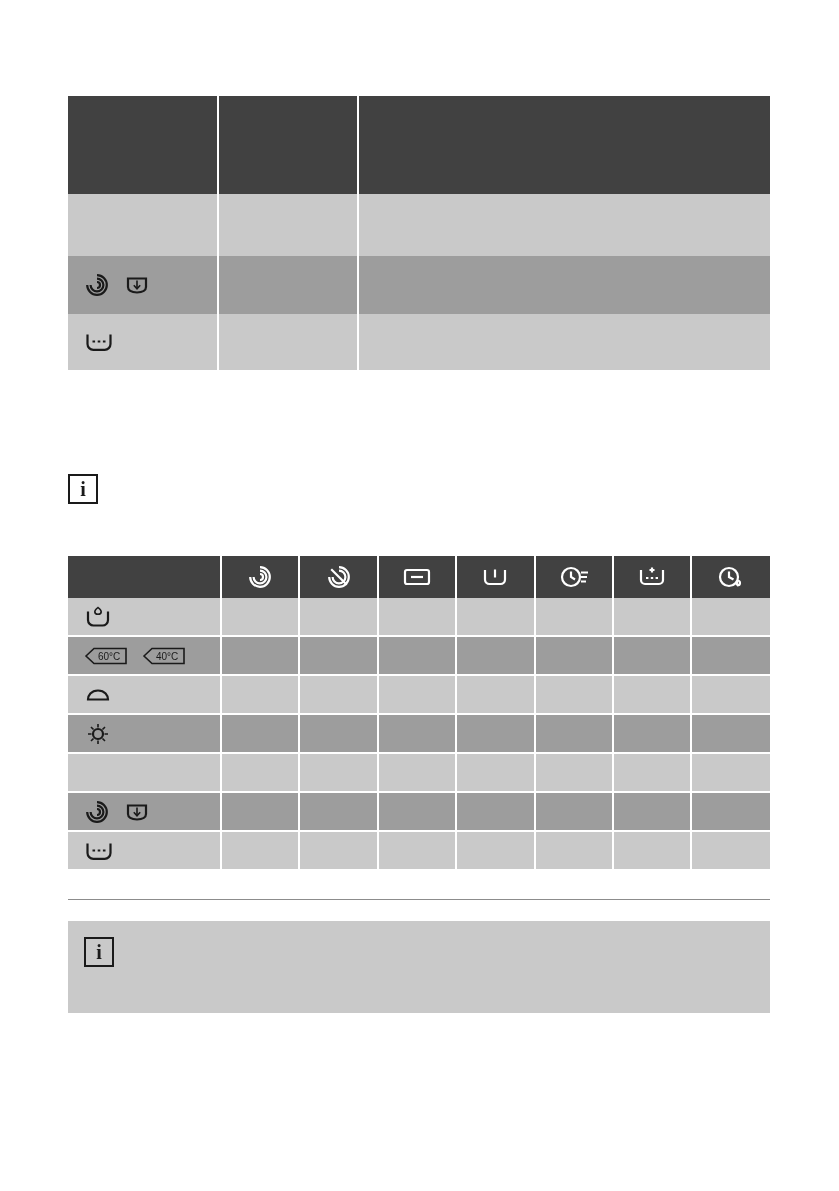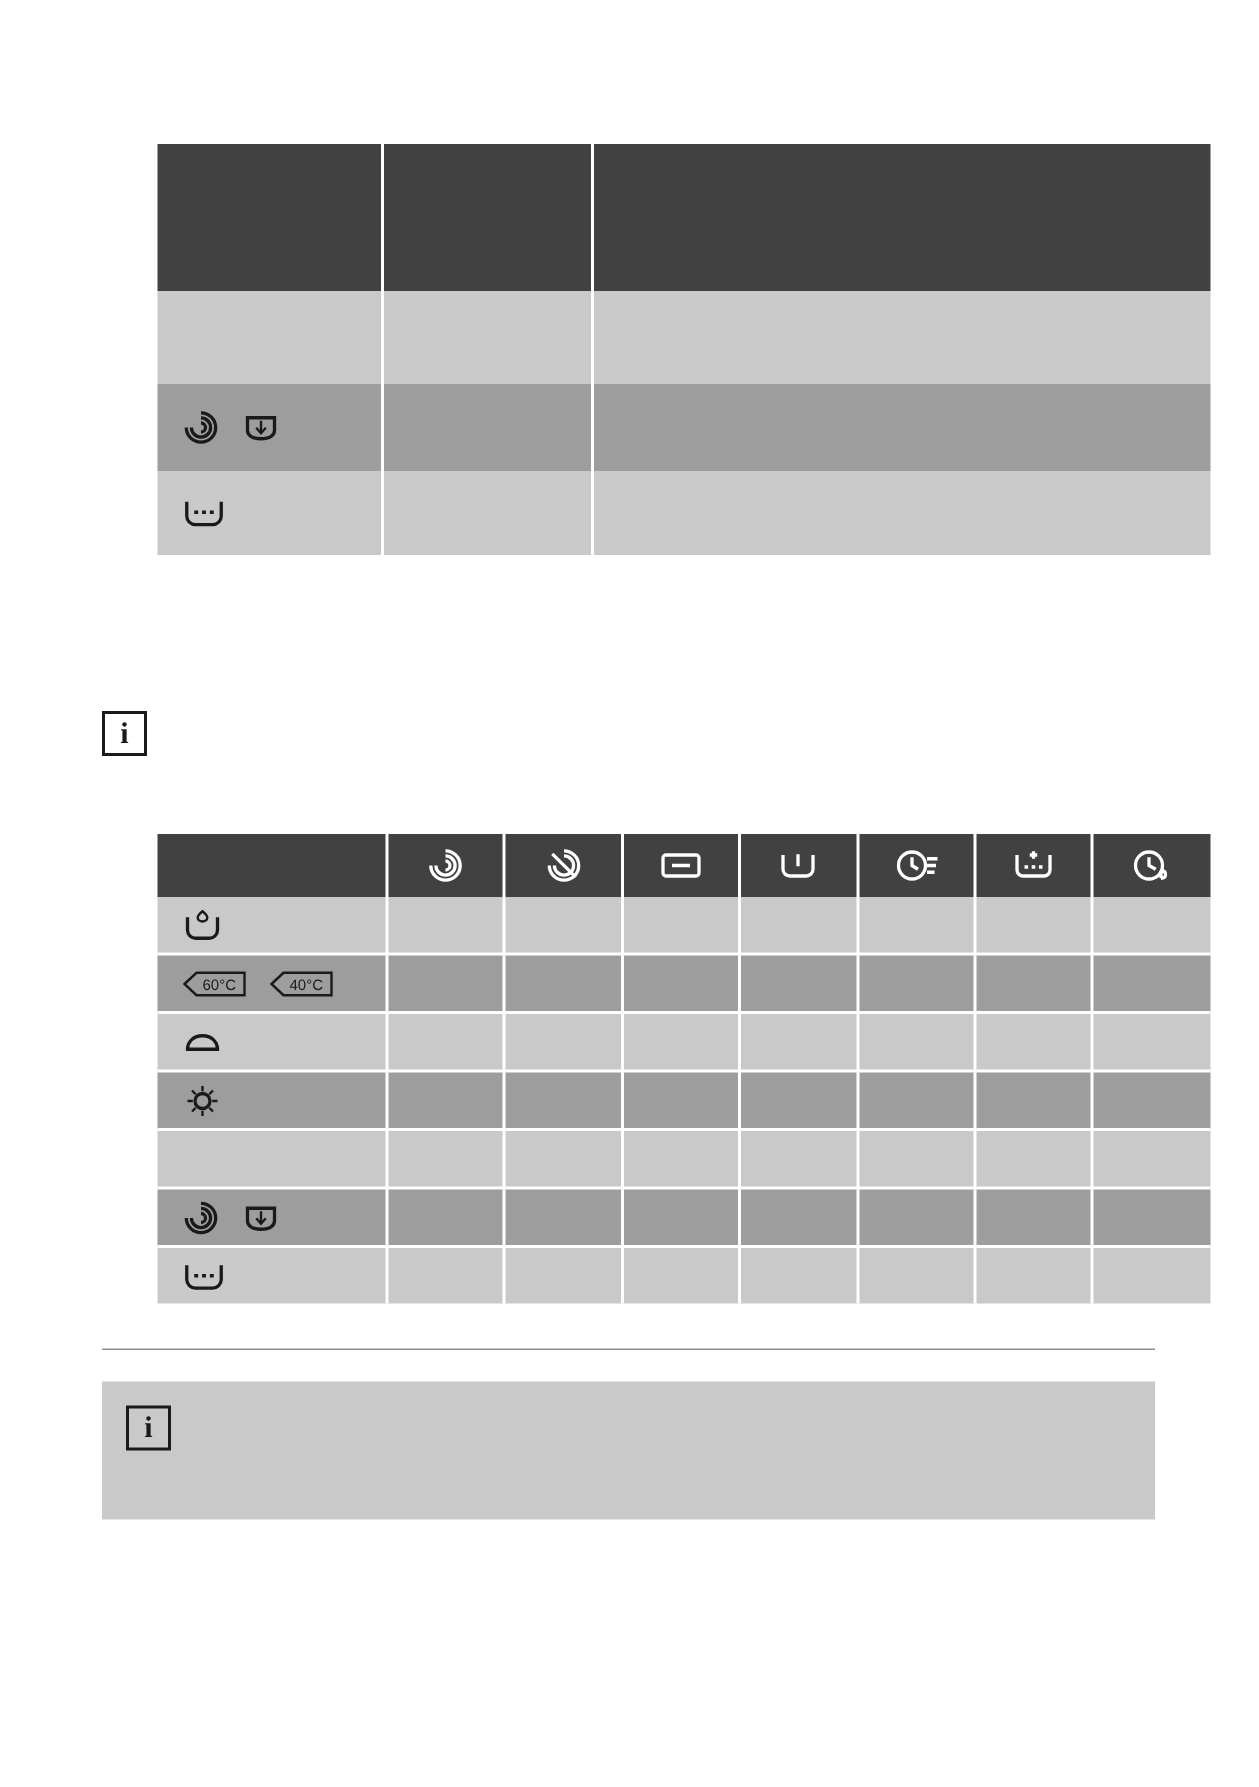--- a/index.html
+++ b/index.html
@@ -20,21 +20,20 @@
     position: absolute;
     left: 0; top: 0;
     width: 839px;
     height: 1191px;
   }
 
   
   table {
     border-collapse: collapse;
     table-layout: fixed;
-    margin-left: 37px;
   }
   td, th {
     padding: 0;
     margin: 0;
     vertical-align: middle;
   }
 
   
   .table-one {
     position: absolute;

